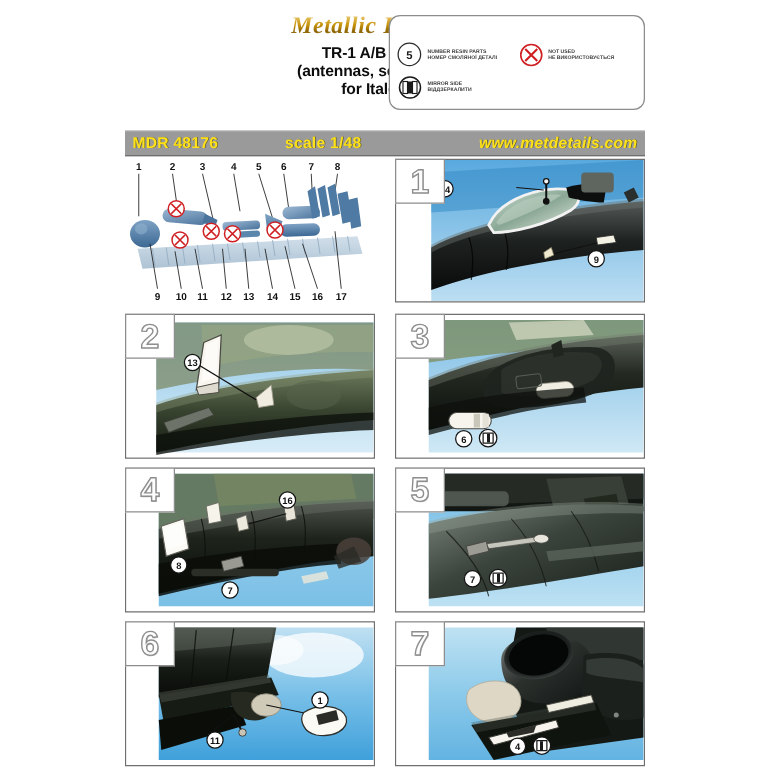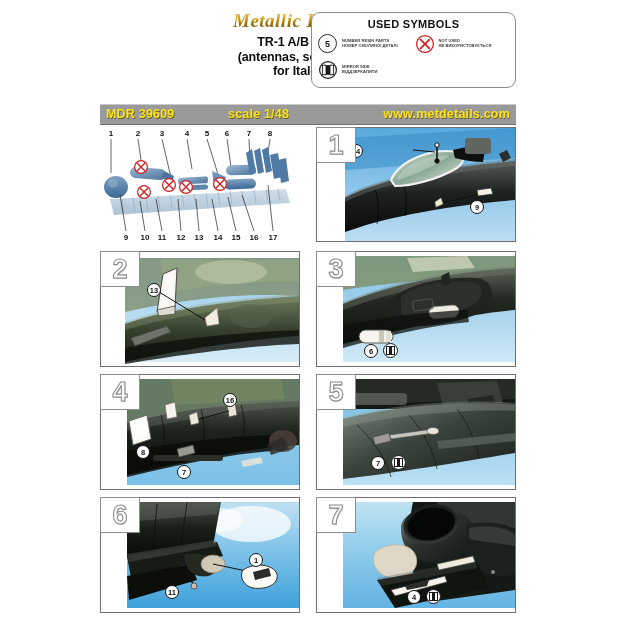--- a/index.html
+++ b/index.html
@@ -59,21 +59,21 @@
     position:relative;height:19px;background:#9a9a9a;
     border-top:1px solid #c9c9c9;border-bottom:1px solid #6f6f6f;
     margin-top:2px;
   }
   .codebar span{
     position:absolute;top:2px;font-weight:bold;font-size:12.5px;color:#ffe11a;
     text-shadow:0.6px 0.6px 0 #5a5a2a;letter-spacing:.2px;
   }
   .c-mdr{left:6px;}
   .c-scale{left:128px;}
-  .c-web{right:6px;}
+  .c-web{right:6px;font-style:italic;}
 
   
   .toprow{position:relative;height:118px;margin-top:2px;}
   .sprue{
     position:absolute;left:0;top:0;width:200px;height:118px;
   }
   .sprue svg{display:block;}
   .panel1{
     position:absolute;right:0;top:0;width:200px;height:115px;
     border:1.1px solid #6f6f6f;background:#fff;box-sizing:border-box;
@@ -126,21 +126,20 @@
 
   <div class="header">
     <div class="brand">Metallic Details</div>
     <div class="title">
       <div>TR-1 A/B Exterior</div>
       <div>(antennas, sensors etc.)</div>
       <div>for Italeri kit</div>
     </div>
 
     <div class="symbols-box">
-      <div class="symbols-title">USED SYMBOLS</div>
       <div class="sym-grid">
         <div class="sym-row">
           <div class="sym-col">
             <div class="sym-ic">
               <div class="circ-num">5</div>
             </div>
             <div class="sym-tx">
               <div>NUMBER RESIN PARTS</div>
               <div>НОМЕР СМОЛЯНОЇ ДЕТАЛІ</div>
             </div>
@@ -173,21 +172,21 @@
               <div>ВІДДЗЕРКАЛИТИ</div>
             </div>
           </div>
           <div class="sym-col"></div>
         </div>
       </div>
     </div>
   </div>
 
   <div class="codebar">
-    <span class="c-mdr">MDR 39609</span>
+    <span class="c-mdr">MDR 48176</span>
     <span class="c-scale">scale 1/48</span>
     <span class="c-web">www.metdetails.com</span>
   </div>
 
   <div class="toprow">
     <div class="sprue">
       <svg width="200" height="118" viewBox="0 0 200 118">
         <defs>
           <linearGradient id="rg" x1="0" y1="0" x2="0" y2="1">
             <stop offset="0" stop-color="#7ea2c4"></stop>

